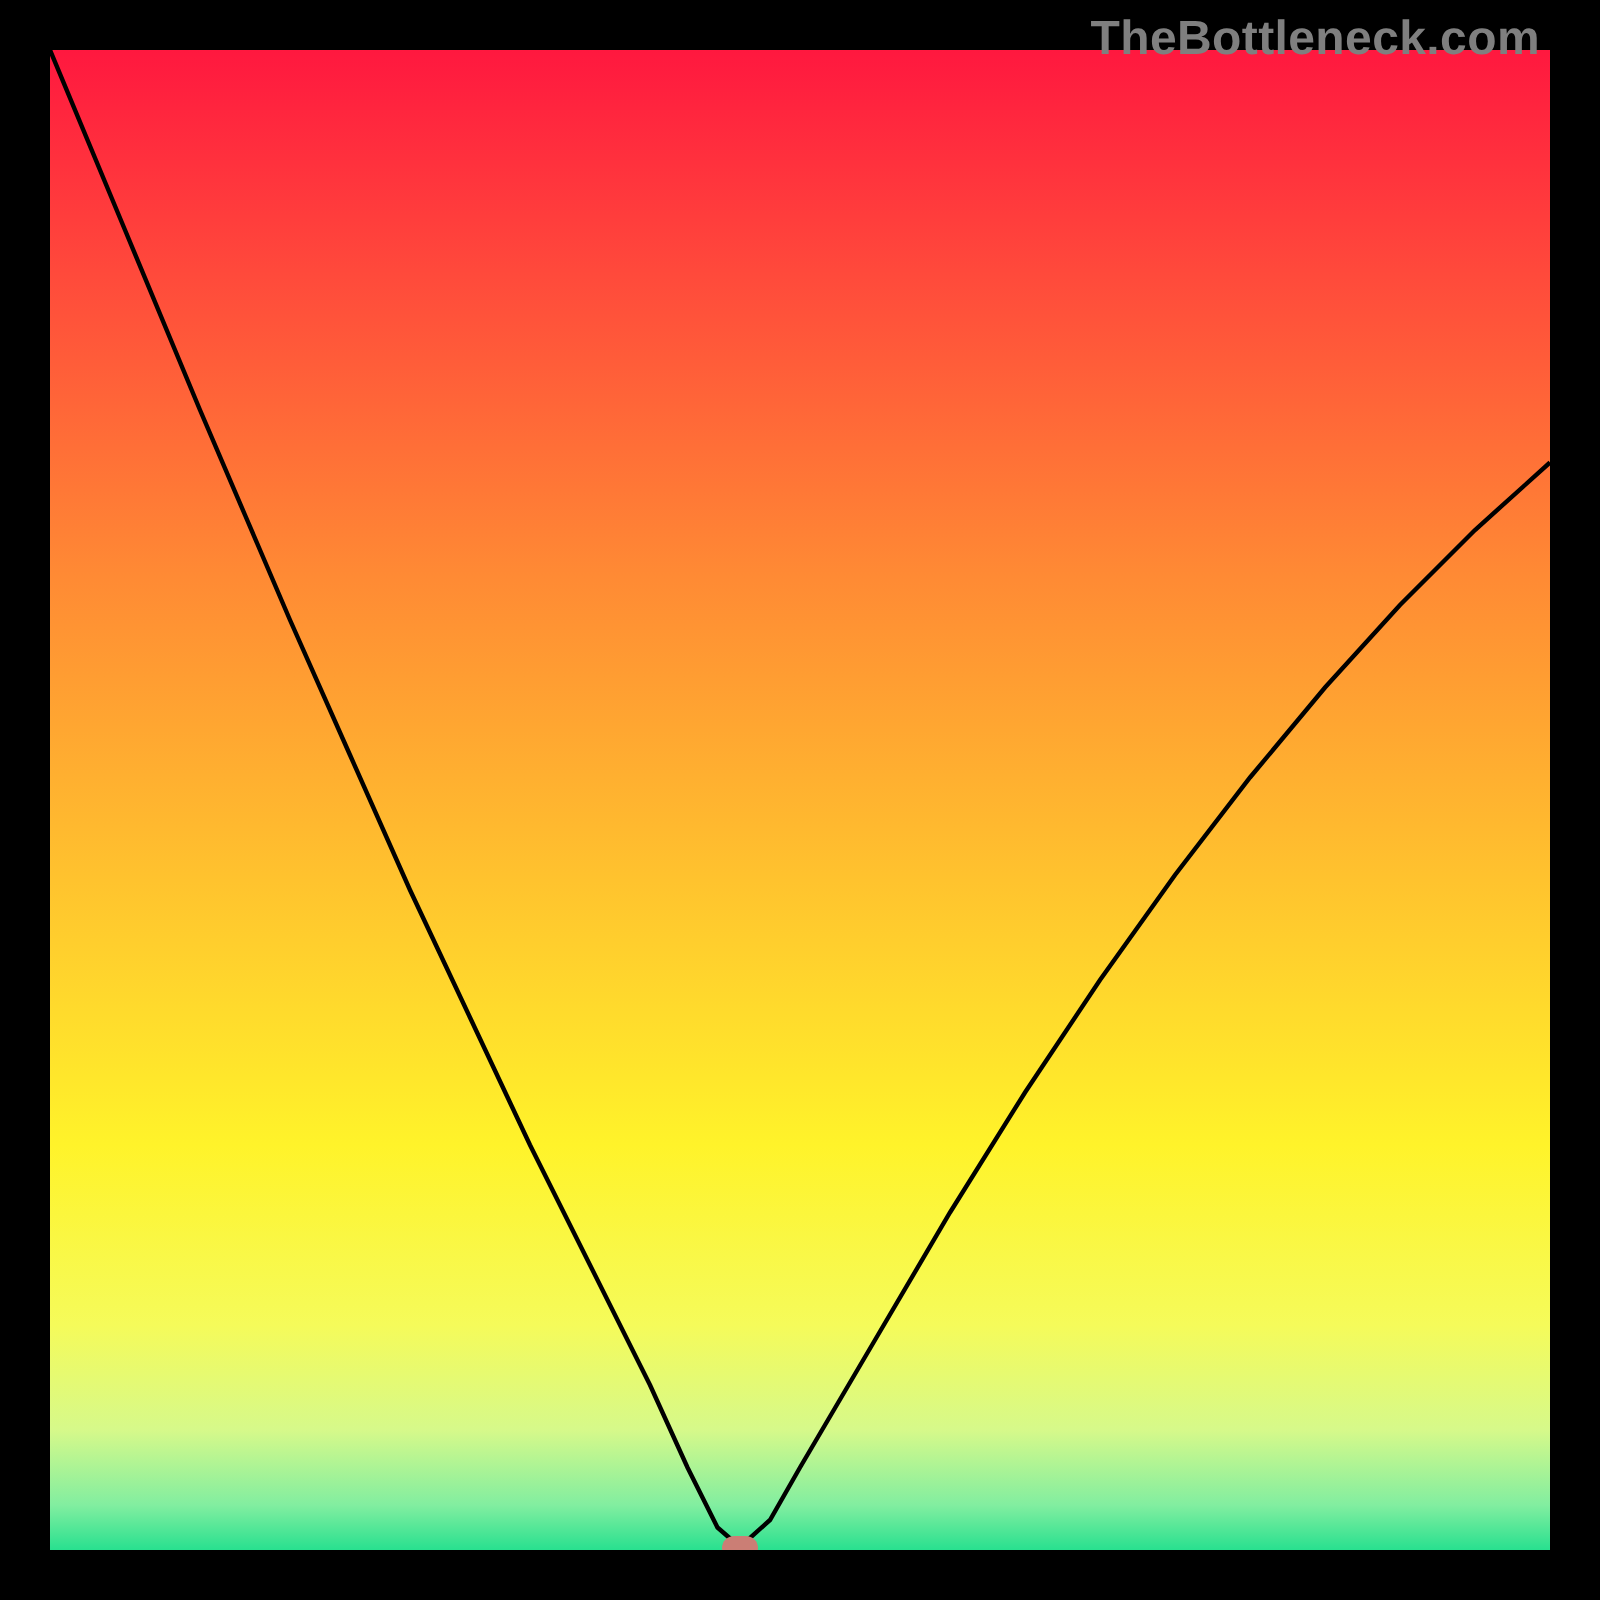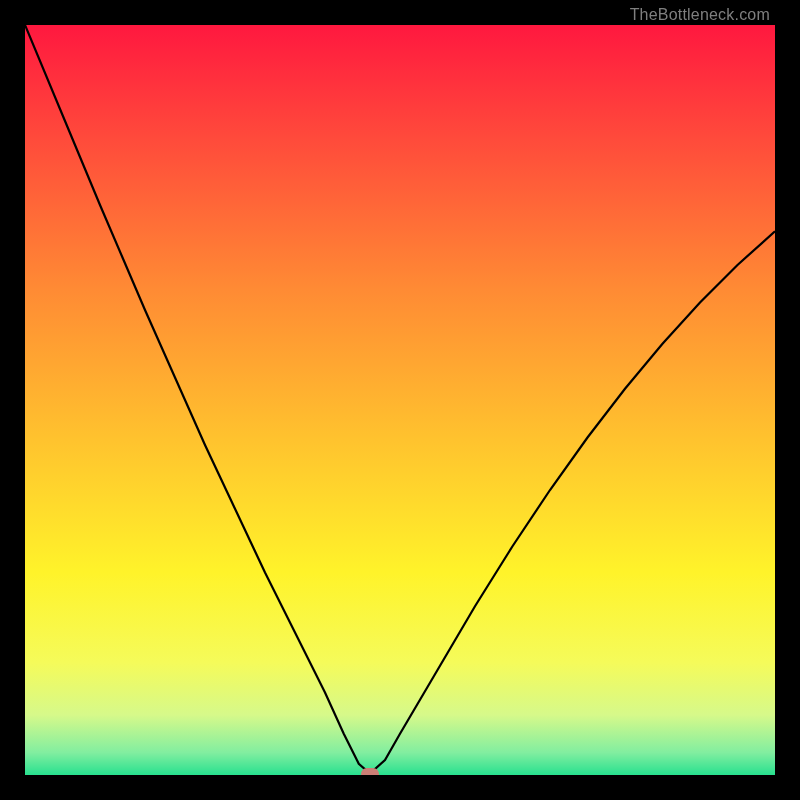--- a/index.html
+++ b/index.html
@@ -23,22 +23,22 @@
     top: 25px;
     width: 750px;
     height: 750px;
     overflow: hidden;
   }
   .watermark {
     position: absolute;
     top: 6px;
     right: 30px;
     color: #7f7f7f;
-    font-size: 16px;
-    font-weight: 400;
+    font-size: 24px;
+    font-weight: 700;
     letter-spacing: 0.2px;
     user-select: none;
   }
   .marker-dot {
     position: absolute;
     width: 18px;
     height: 12px;
     background: #cb7e75;
     border-radius: 7px;
     transform: translate(-50%, -50%);

